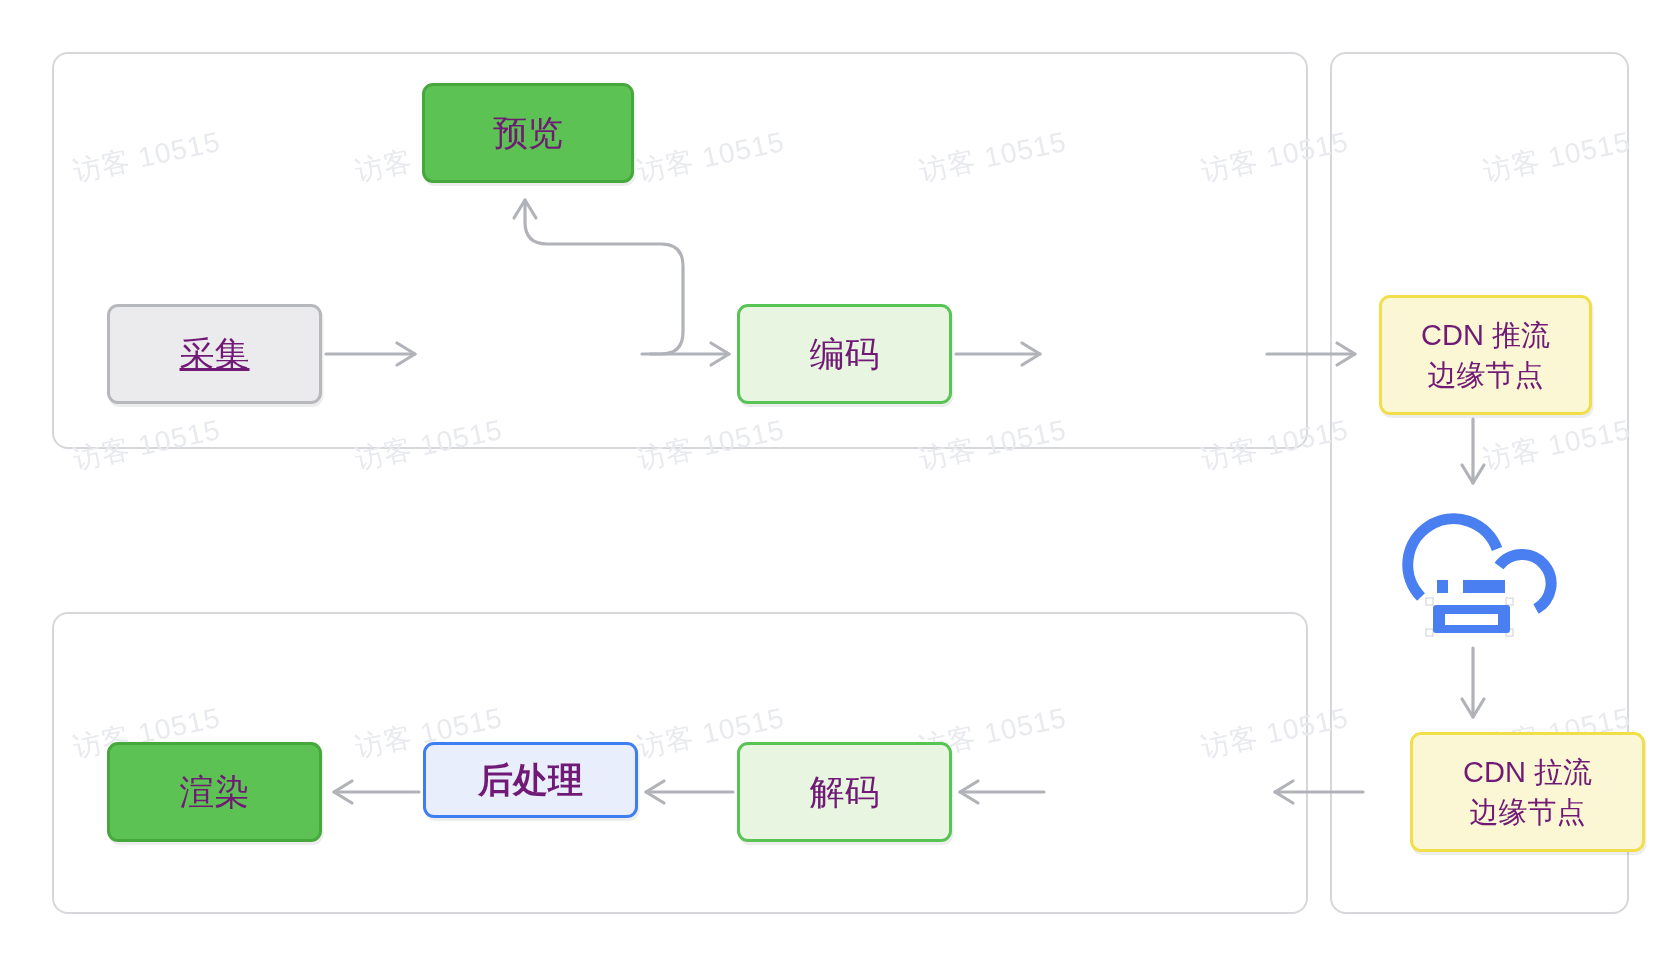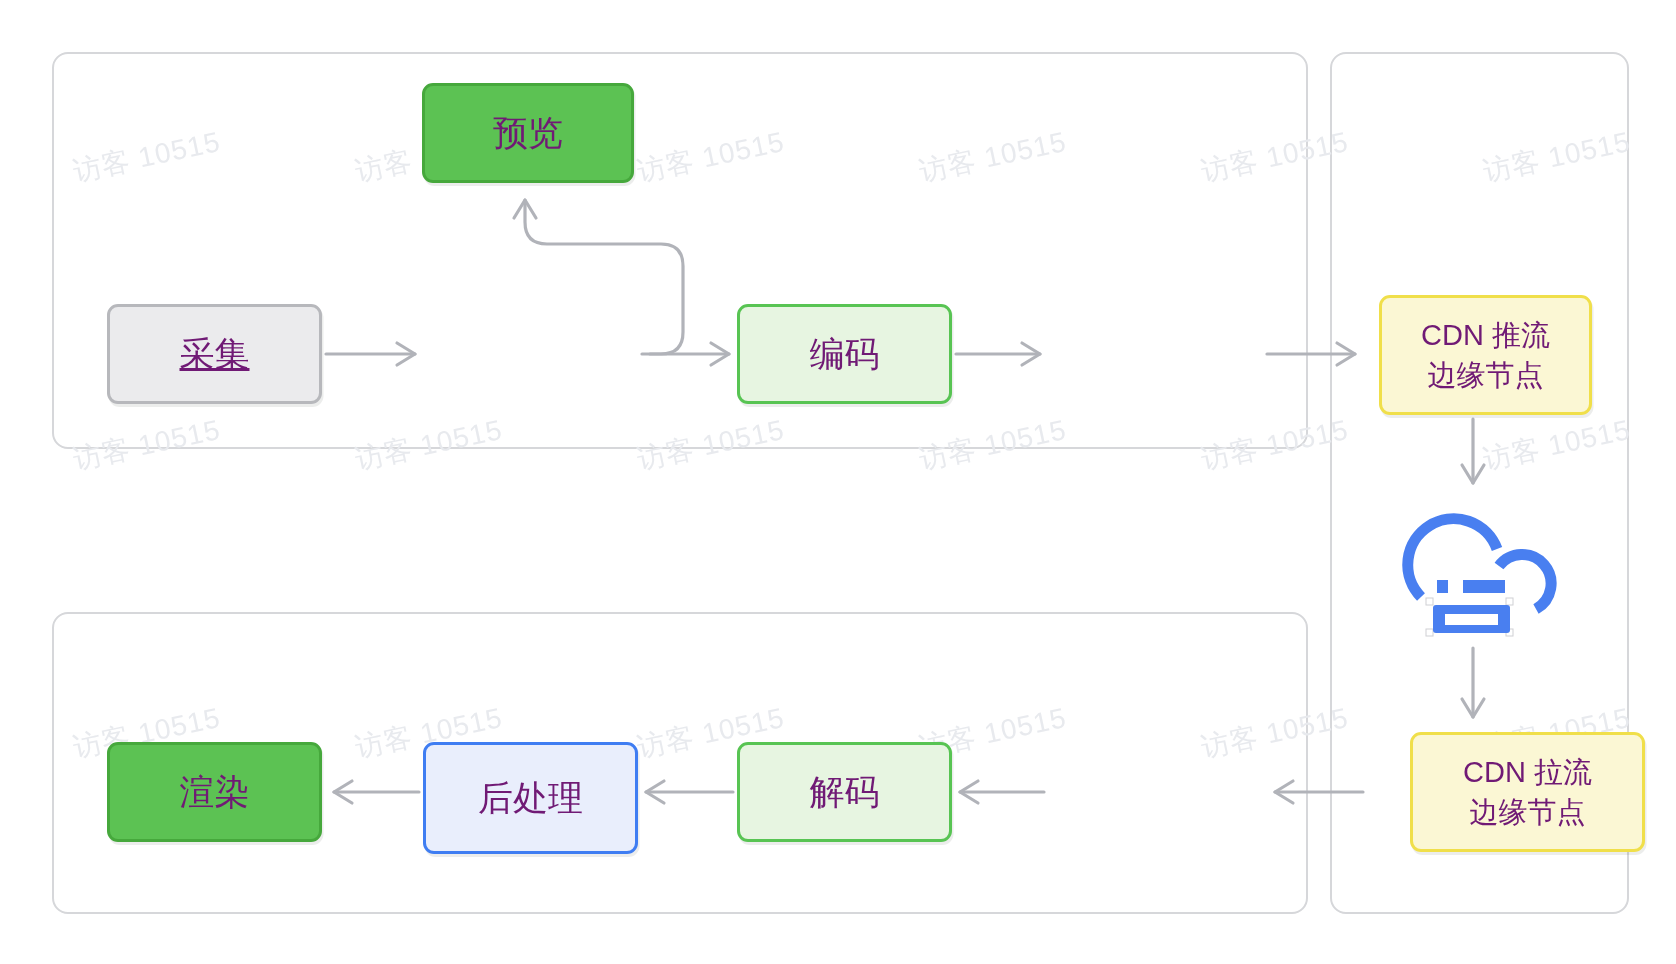--- a/index.html
+++ b/index.html
@@ -117,21 +117,21 @@
       <rect x="108" y="124" width="7" height="7"></rect>
     </g>
     <rect x="35" y="100" width="77" height="28" rx="3" fill="#497ff0"></rect>
     <rect x="47" y="109" width="53" height="11" fill="#ffffff"></rect>
   </svg>
 
   <div class="node st-green-solid" style="left:107px;top:742px;width:215px;height:100px;">
     <span class="lbl">渲染</span>
   </div>
 
-  <div class="node st-blue" style="left:423px;top:742px;width:215px;height:112px;">
+  <div class="node st-blue" style="left:423px;top:742px;width:215px;height:76px;font-weight:bold;">
     <span class="lbl">后处理</span>
   </div>
 
   <div class="node st-green-light" style="left:737px;top:742px;width:215px;height:100px;">
     <span class="lbl">解码</span>
   </div>
 
 
   <div class="node st-yellow two-line" style="left:1410px;top:732px;width:235px;height:120px;">
     <span class="lbl">CDN 拉流</span>

